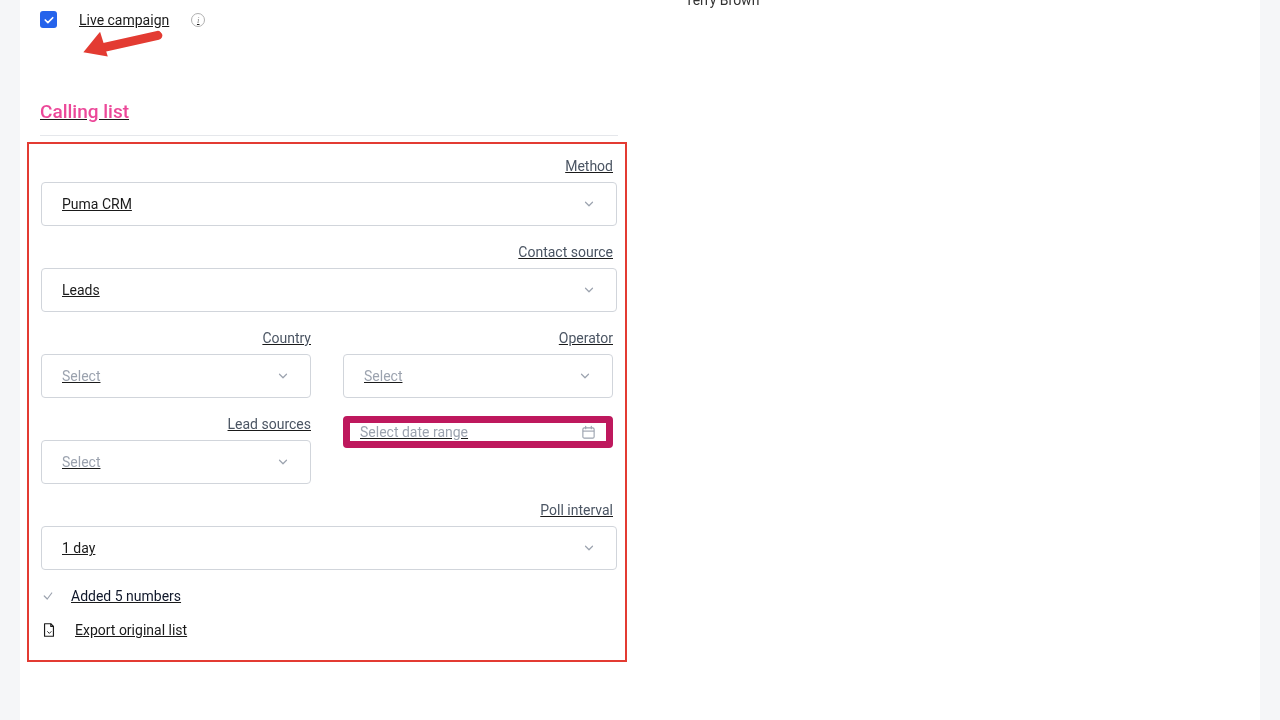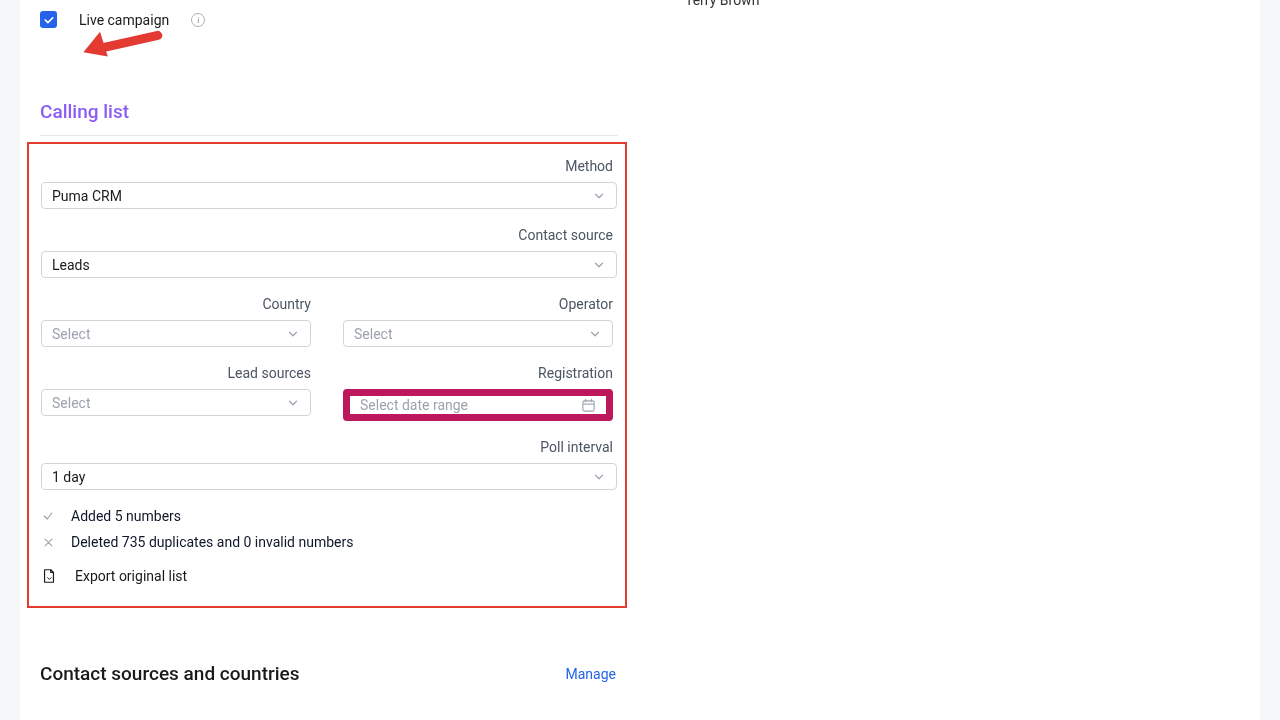--- a/index.html
+++ b/index.html
@@ -11,20 +11,21 @@
     width: 1280px;
     height: 720px;
     overflow: hidden;
   }
   .page {
     background: #fff;
     margin: 0 20px;
     height: 720px;
     padding: 0 20px;
     position: relative;
+    text-decoration: underline;
   }
   .top-partial {
     position: absolute;
     top: -8px;
     left: 665px;
     font-size: 14px;
     color: #333;
   }
   .live-row {
     display: flex;
@@ -54,21 +55,21 @@
   }
   .arrow {
     position: absolute;
     top: 20px;
     left: 66px;
     transform: rotate(-40deg);
   }
   .section-title {
     font-size: 19px;
     font-weight: 500;
-    color: #8b5cf6;
+    color: #ec4899;
     margin-top: 72px;
     margin-bottom: 12px;
   }
   .divider {
     height: 1px;
     background: #e5e7eb;
     width: 578px;
   }
   .highlight-box {
     border: 2px solid #e33b32;
@@ -82,27 +83,27 @@
   .field-row { display: flex; gap: 32px; }
   .field-row .field { flex: 1 1 0; min-width: 0; }
   .field-half { width: 278px; }
   .field-label {
     font-size: 14px;
     color: #4b5563;
     margin-bottom: 8px;
     display: block;
   }
   .select {
-    height: 27px;
+    height: 44px;
     border: 1px solid #d1d5db;
     border-radius: 4px;
     display: flex;
     align-items: center;
     justify-content: space-between;
-    padding: 0 10px;
+    padding: 0 20px;
     background: #fff;
     cursor: pointer;
     width: 100%;
   }
   .select.full { width: 576px; }
   .select-value { font-size: 14px; color: #1a1a1a; }
   .select-placeholder { color: #9ca3af; }
   .chevron { flex-shrink: 0; }
   .date-input {
     height: 32px;
@@ -227,21 +228,20 @@
       <div class="field field-half">
         <span class="field-label">Lead sources</span>
         <div class="select">
           <span class="select-value select-placeholder">Select</span>
           <svg class="chevron" width="14" height="14" viewBox="0 0 16 16">
               <path d="M4 6 L8 10 L12 6" stroke="#9ca3af" stroke-width="1.4" fill="none" stroke-linecap="round" stroke-linejoin="round"></path>
             </svg>
         </div>
       </div>
       <div class="field field-half">
-        <span class="field-label">Registration</span>
         <div class="date-input">
           <span class="date-placeholder">Select date range</span>
           <svg width="15" height="15" viewBox="0 0 16 16">
             <rect x="2" y="3" width="12" height="11" rx="1.5" stroke="#9ca3af" stroke-width="1.2" fill="none"></rect>
             <line x1="2" y1="6.5" x2="14" y2="6.5" stroke="#9ca3af" stroke-width="1.2"></line>
             <line x1="5" y1="1.5" x2="5" y2="4" stroke="#9ca3af" stroke-width="1.2" stroke-linecap="round"></line>
             <line x1="11" y1="1.5" x2="11" y2="4" stroke="#9ca3af" stroke-width="1.2" stroke-linecap="round"></line>
           </svg>
         </div>
       </div>
@@ -258,28 +258,20 @@
     </div>
 
     <div class="status-line first">
       <span class="status-icon">
         <svg width="12" height="12" viewBox="0 0 16 16">
             <path d="M3 8 L7 12 L13 4" stroke="#9ca3af" stroke-width="1.6" fill="none" stroke-linecap="round" stroke-linejoin="round"></path>
           </svg>
       </span>
       <span>Added 5 numbers</span>
     </div>
-    <div class="status-line">
-      <span class="status-icon">
-        <svg width="11" height="11" viewBox="0 0 16 16">
-            <path d="M3 3 L13 13 M13 3 L3 13" stroke="#9ca3af" stroke-width="1.6" fill="none" stroke-linecap="round"></path>
-          </svg>
-      </span>
-      <span>Deleted 735 duplicates and 0 invalid numbers</span>
-    </div>
 
     <div class="export-line">
       <svg class="export-icon" viewBox="0 0 18 18">
         <path d="M4 2 H11 L14 5 V16 H4 Z" stroke="#1a1a1a" stroke-width="1.3" fill="none" stroke-linejoin="round"></path>
         <path d="M11 2 V5 H14" stroke="#1a1a1a" stroke-width="1.3" fill="none" stroke-linejoin="round"></path>
         <path d="M13 11 L15.5 13.5 L18 11" stroke="#1a1a1a" stroke-width="1.3" fill="none" stroke-linecap="round" stroke-linejoin="round" transform="translate(-3,2) scale(0.8)"></path>
       </svg>
       <span>Export original list</span>
     </div>
 

